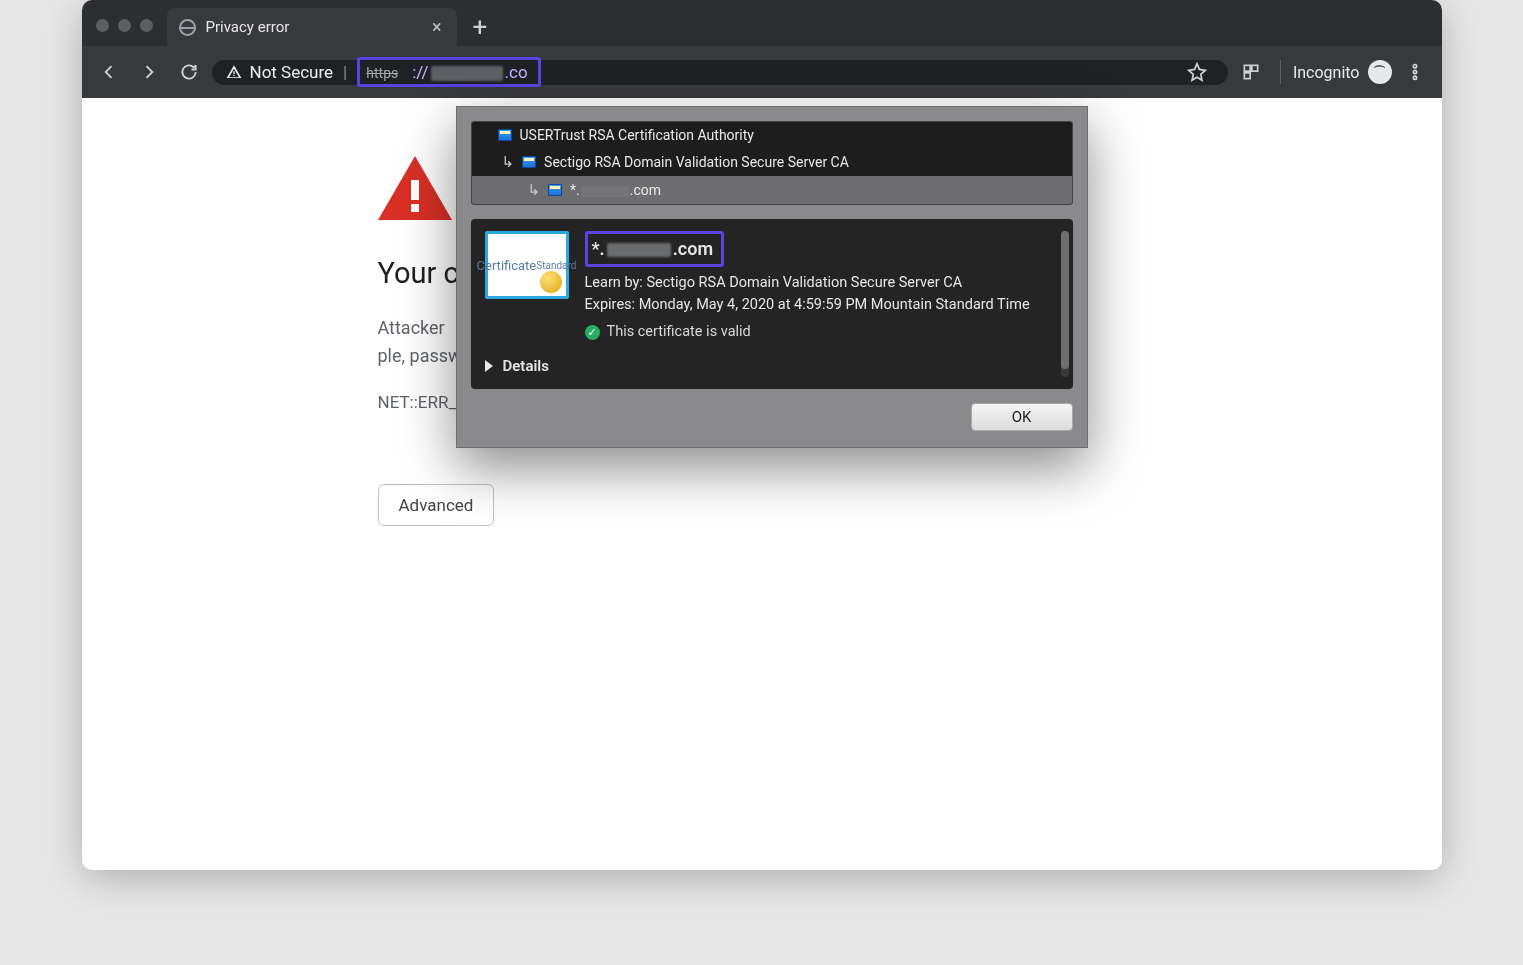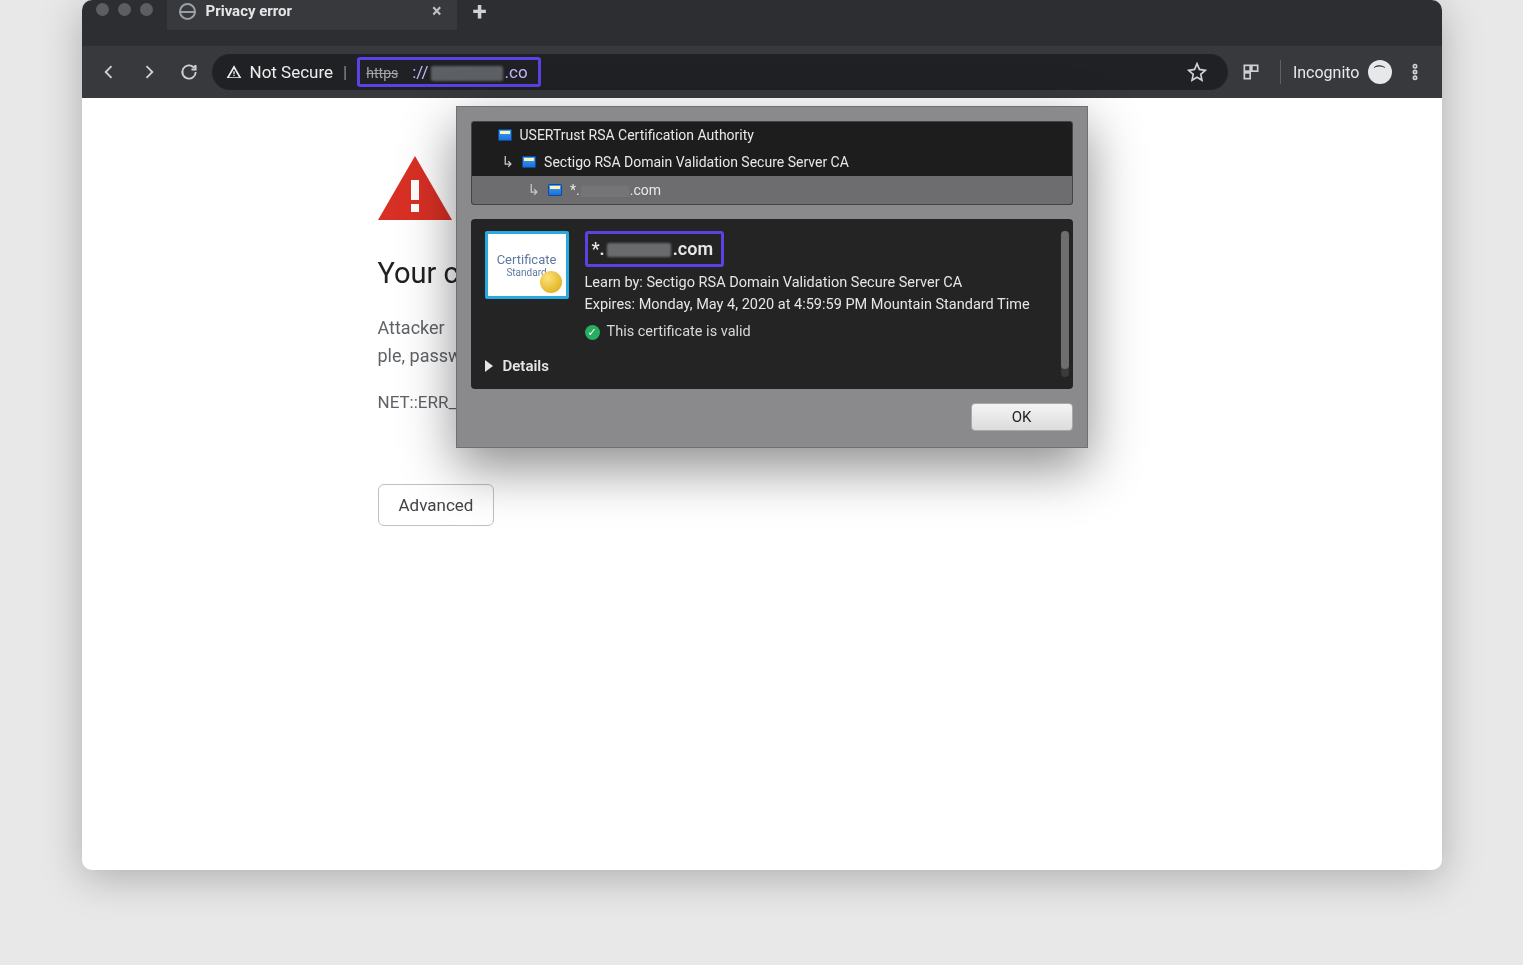--- a/index.html
+++ b/index.html
@@ -10,35 +10,35 @@
     --text-muted:#5f6368;
     --highlight:#5b42e3;
     --blue-btn:#1a73e8;
     --red-warn:#d93025;
   }
   *{box-sizing:border-box;font-family:-apple-system,BlinkMacSystemFont,"Segoe UI",Roboto,Helvetica,Arial,sans-serif;}
   html,body{margin:0;padding:0;width:1523px;height:965px;background:#e8e8e8;overflow:hidden;}
   .browser{width:1360px;height:870px;margin:0 auto;background:var(--page-bg);border-radius:10px;overflow:hidden;box-shadow:0 8px 40px rgba(0,0,0,.25);position:relative;}
 
   
-  .tabstrip{height:46px;background:var(--tab-bg);display:flex;align-items:flex-end;padding:16px 8px;font-weight:bold;}
+  .tabstrip{height:46px;background:var(--tab-bg);display:flex;align-items:flex-end;padding:0 8px;}
   .mac-dots{display:flex;gap:9px;align-items:center;margin:0 14px 14px 6px;}
   .mac-dots span{width:13px;height:13px;border-radius:50%;background:#5c5e61;}
   .tab{height:38px;background:var(--toolbar-bg);border-radius:8px 8px 0 0;display:flex;align-items:center;padding:0 12px;gap:10px;min-width:290px;color:#e6e6e6;font-size:15px;}
   .tab .favicon{width:17px;height:17px;border-radius:50%;border:2px solid #9aa0a6;position:relative;}
   .tab .favicon::after{content:"";position:absolute;left:-2px;right:-2px;top:6px;height:2px;background:#9aa0a6;}
   .tab .title{flex:1;white-space:nowrap;overflow:hidden;}
   .tab .close{color:#bcc0c4;font-size:18px;line-height:1;padding:3px;cursor:pointer;}
   .newtab{color:#cfd1d4;font-size:26px;margin:0 0 6px 16px;line-height:1;cursor:pointer;}
 
   
   .toolbar{height:52px;background:var(--toolbar-bg);display:flex;align-items:center;padding:0 10px;gap:6px;color:#d6d8db;}
   .nav-btn{width:34px;height:34px;display:flex;align-items:center;justify-content:center;border-radius:50%;cursor:pointer;}
   .nav-btn svg{width:20px;height:20px;stroke:#cfd1d4;fill:none;stroke-width:2.2;}
-  .address{flex:1;height:36px;background:var(--address-bg);border-radius:18px;display:flex;align-items:center;padding:0 14px;gap:10px;font-size:17px;}
+  .address{flex:1;height:25px;background:var(--address-bg);border-radius:18px;display:flex;align-items:center;padding:0 14px;gap:10px;font-size:17px;}
   .sec-badge{display:flex;align-items:center;gap:8px;color:#eceded;}
   .sec-badge svg{width:16px;height:16px;fill:#eceded;}
   .sec-sep{color:#8d9093;}
   .url-box{border:3px solid var(--highlight);border-radius:3px;padding:2px 10px 2px 6px;display:flex;align-items:baseline;}
   .url-proto{color:#a2a4a8;text-decoration:line-through;font-size:14px;}
   .url-host{color:#c4b5fd;margin-left:14px;}
   .url-censor{display:inline-block;width:72px;height:15px;background:#5d6064;border-radius:2px;filter:blur(1px);margin:0 2px;vertical-align:middle;}
   .tool-icon{width:34px;height:34px;display:flex;align-items:center;justify-content:center;cursor:pointer;}
   .tool-icon svg{width:20px;height:20px;stroke:#cfd1d4;fill:none;stroke-width:2;}
   .vsep{width:1px;height:24px;background:#5f6265;margin:0 6px;}
@@ -64,21 +64,21 @@
   .chain-row.sel{background:#6d6d6f;}
   .indent1{padding-left:30px;}
   .indent2{padding-left:56px;}
   .arrow-sub{color:#c7c7c9;font-size:15px;}
   .cert-ico{width:14px;height:12px;background:linear-gradient(#3aa0ff,#1e6fd6);border:1px solid #0d4b9a;border-radius:1px;position:relative;}
   .cert-ico::before{content:"";position:absolute;left:1px;top:1px;right:1px;height:3px;background:#fff3b0;}
   .chain-censor{display:inline-block;width:48px;height:11px;background:#747577;border-radius:1px;filter:blur(.6px);vertical-align:middle;margin:0 1px;}
 
   .details-box{background:#242424;border-radius:4px;padding:12px 14px 14px 14px;position:relative;color:#e6e6e6;}
   .details-head{display:flex;gap:16px;}
-  .cert-big{width:84px;height:68px;background:#fff;border:3px solid #2aa8e0;border-radius:2px;position:relative;flex-shrink:0;display:flex;flex-direction:column;align-items:center;justify-content:center;font-family:cursive;font-size:13px;color:#5b7aa0;}
+  .cert-big{width:84px;height:68px;background:#fff;border:3px solid #2aa8e0;border-radius:2px;position:relative;flex-shrink:0;display:flex;flex-direction:row;align-items:center;justify-content:center;font-family:cursive;font-size:13px;color:#5b7aa0;}
   .cert-big .seal{position:absolute;right:4px;bottom:3px;width:22px;height:22px;border-radius:50%;background:radial-gradient(circle at 35% 30%,#ffe07a,#d7a70a);}
   .dv{flex:1;font-size:14.5px;line-height:1.55;}
   .dv .cn{font-size:18px;font-weight:600;display:inline-block;border:3px solid var(--highlight);border-radius:3px;padding:1px 8px 1px 4px;margin-bottom:5px;}
   .dv .cn .cns{display:inline-block;width:64px;height:14px;background:#6a6b6d;filter:blur(.8px);border-radius:2px;margin:0 2px;vertical-align:middle;}
   .valid-line{display:flex;align-items:center;gap:7px;margin-top:4px;color:#d7d8da;}
   .valid-dot{width:15px;height:15px;border-radius:50%;background:#27ae60;display:flex;align-items:center;justify-content:center;color:#fff;font-size:11px;}
   .details-toggle{display:flex;align-items:center;gap:10px;margin-top:14px;font-weight:600;font-size:15px;cursor:pointer;}
   .details-toggle .tri{width:0;height:0;border-top:6px solid transparent;border-bottom:6px solid transparent;border-left:8px solid #e6e6e6;}
   .details-scroll{position:absolute;right:4px;top:12px;bottom:12px;width:8px;background:#3a3a3a;border-radius:4px;}
   .details-scroll::after{content:"";position:absolute;left:0;right:0;top:0;height:94%;background:#6e6e70;border-radius:4px;}

